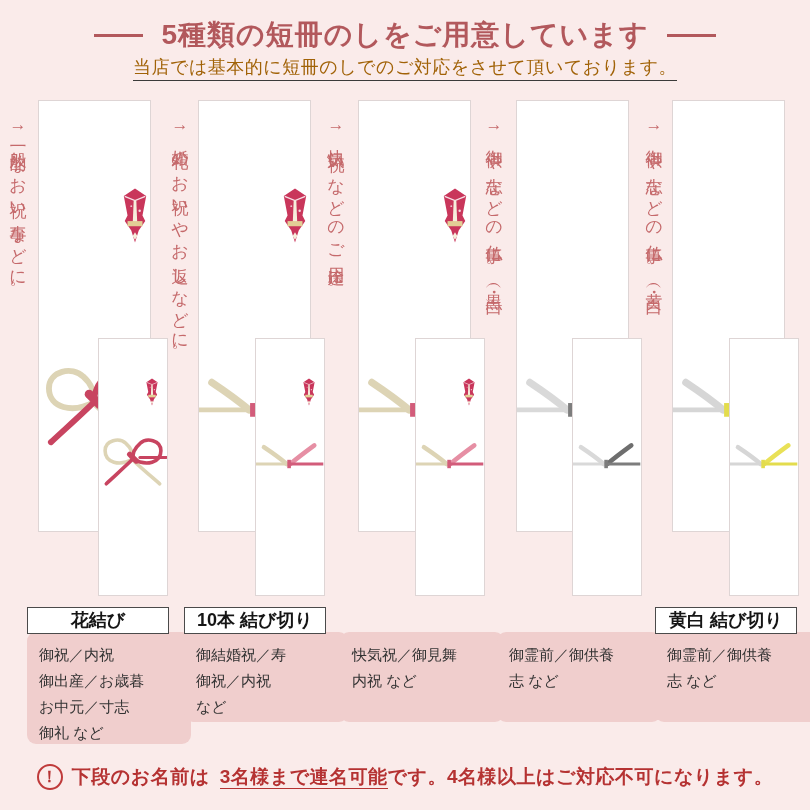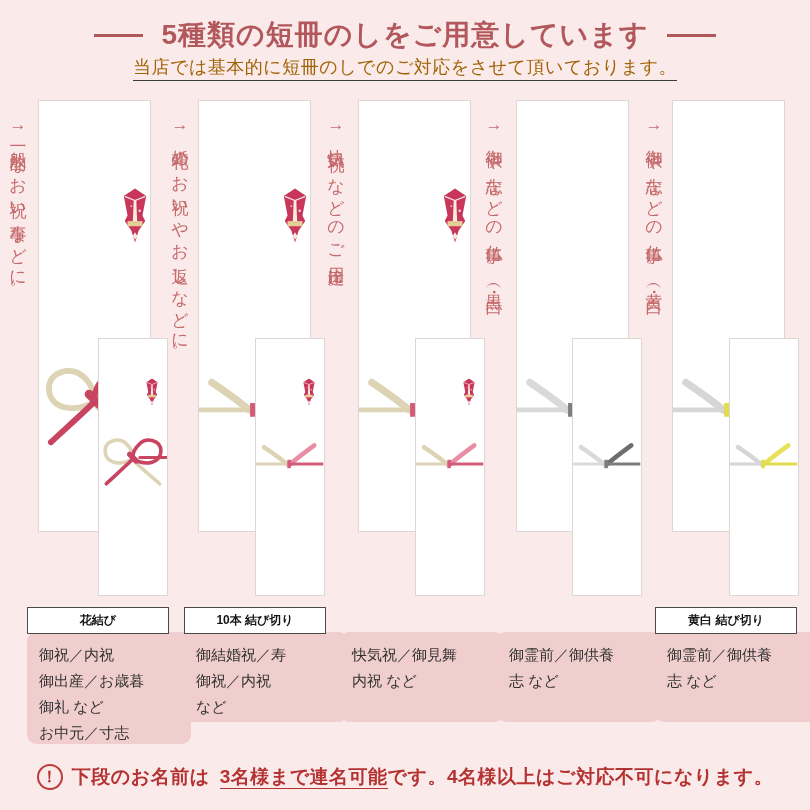--- a/index.html
+++ b/index.html
@@ -25,21 +25,21 @@
   .card.small{top:338px;width:70px;height:258px;z-index:2;}
   .knot{position:absolute;left:0;}
   .card.large .knot{top:255px;width:111px;height:98px;}
   .card.small .knot{top:92px;width:68px;height:60px;}
   .orn{position:absolute;}
   .card.large .orn{left:82px;top:86px;width:28px;height:57px;}
   .card.small .orn{left:46px;top:39px;width:14px;height:28px;}
   .label-box{
     position:absolute;top:607px;left:0;width:142px;height:27px;z-index:4;
     background:#fff;border:1px solid #4a4a4a;box-sizing:border-box;
-    text-align:center;font-size:12px;font-weight:bold;line-height:25px;color:#151515;
+    text-align:center;font-size:18px;font-weight:bold;line-height:25px;color:#151515;
   }
   .use-box{
     position:absolute;top:632px;left:0;width:164px;z-index:3;box-sizing:border-box;
     background:#f0cecd;border-radius:9px;padding:10px 6px 0 12px;
     font-size:15px;line-height:26px;color:#333;
   }
   
   .footer{
     position:absolute;top:764px;left:0;right:0;display:flex;align-items:center;justify-content:center;gap:9px;
     color:#b53232;font-size:19px;letter-spacing:.5px;font-weight:600;
@@ -118,22 +118,22 @@
         </svg>
       <svg class="knot" viewBox="0 0 113 100">
         <use href="#hana-cream" stroke="#ddd4b5"></use>
         <use href="#hana-red" stroke="#c84460"></use>
       </svg>
     </div>
     <div class="label-box">花結び</div>
     <div class="use-box" style="height:112px">
       <div>御祝／内祝</div>
       <div>御出産／お歳暮</div>
+      <div>お中元／寸志</div>
       <div>御礼 など</div>
-      <div>お中元／寸志</div>
     </div>
   </section>
 
   <section class="col" style="left:184px">
     <div class="vtext" style="left:-14px"><span class="arrow">→</span><span>婚礼のお祝いやお返しなどに。</span></div>
     <div class="card large" style="left:14px">
       <svg class="orn" viewBox="0 0 30 60">
           <use href="#noshi-orn"></use>
         </svg>
       <svg class="knot" viewBox="0 0 113 100">

